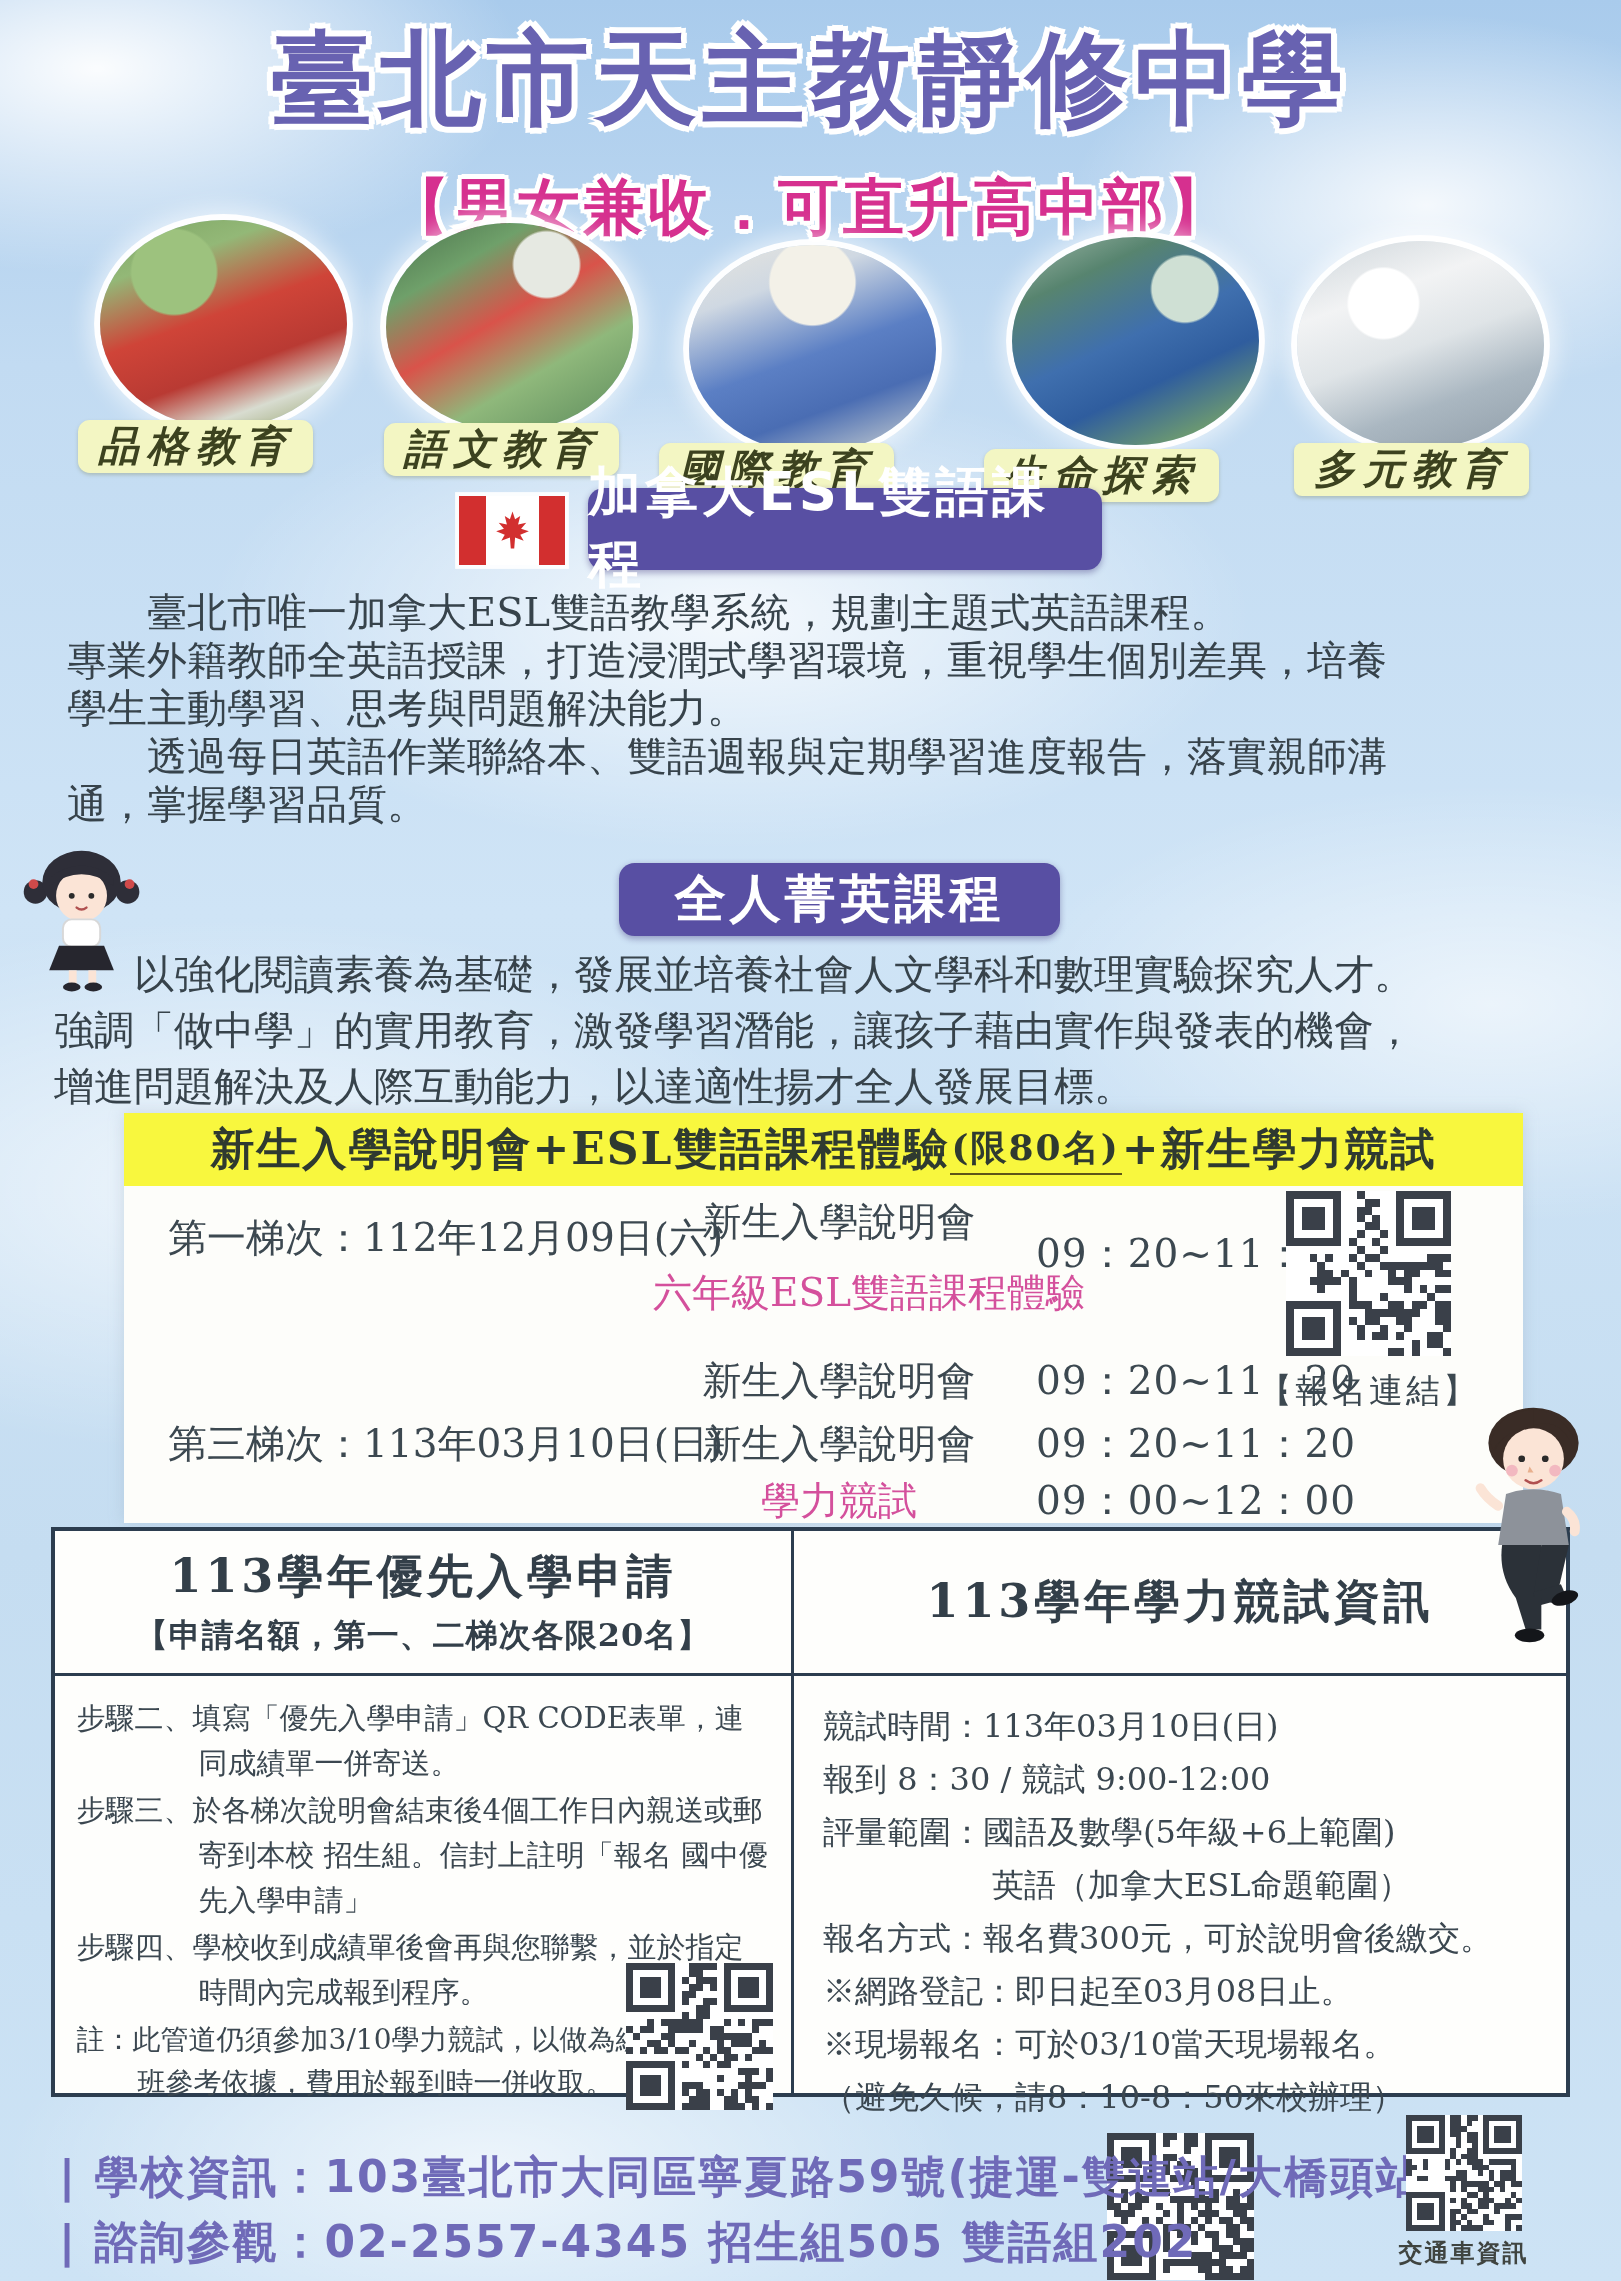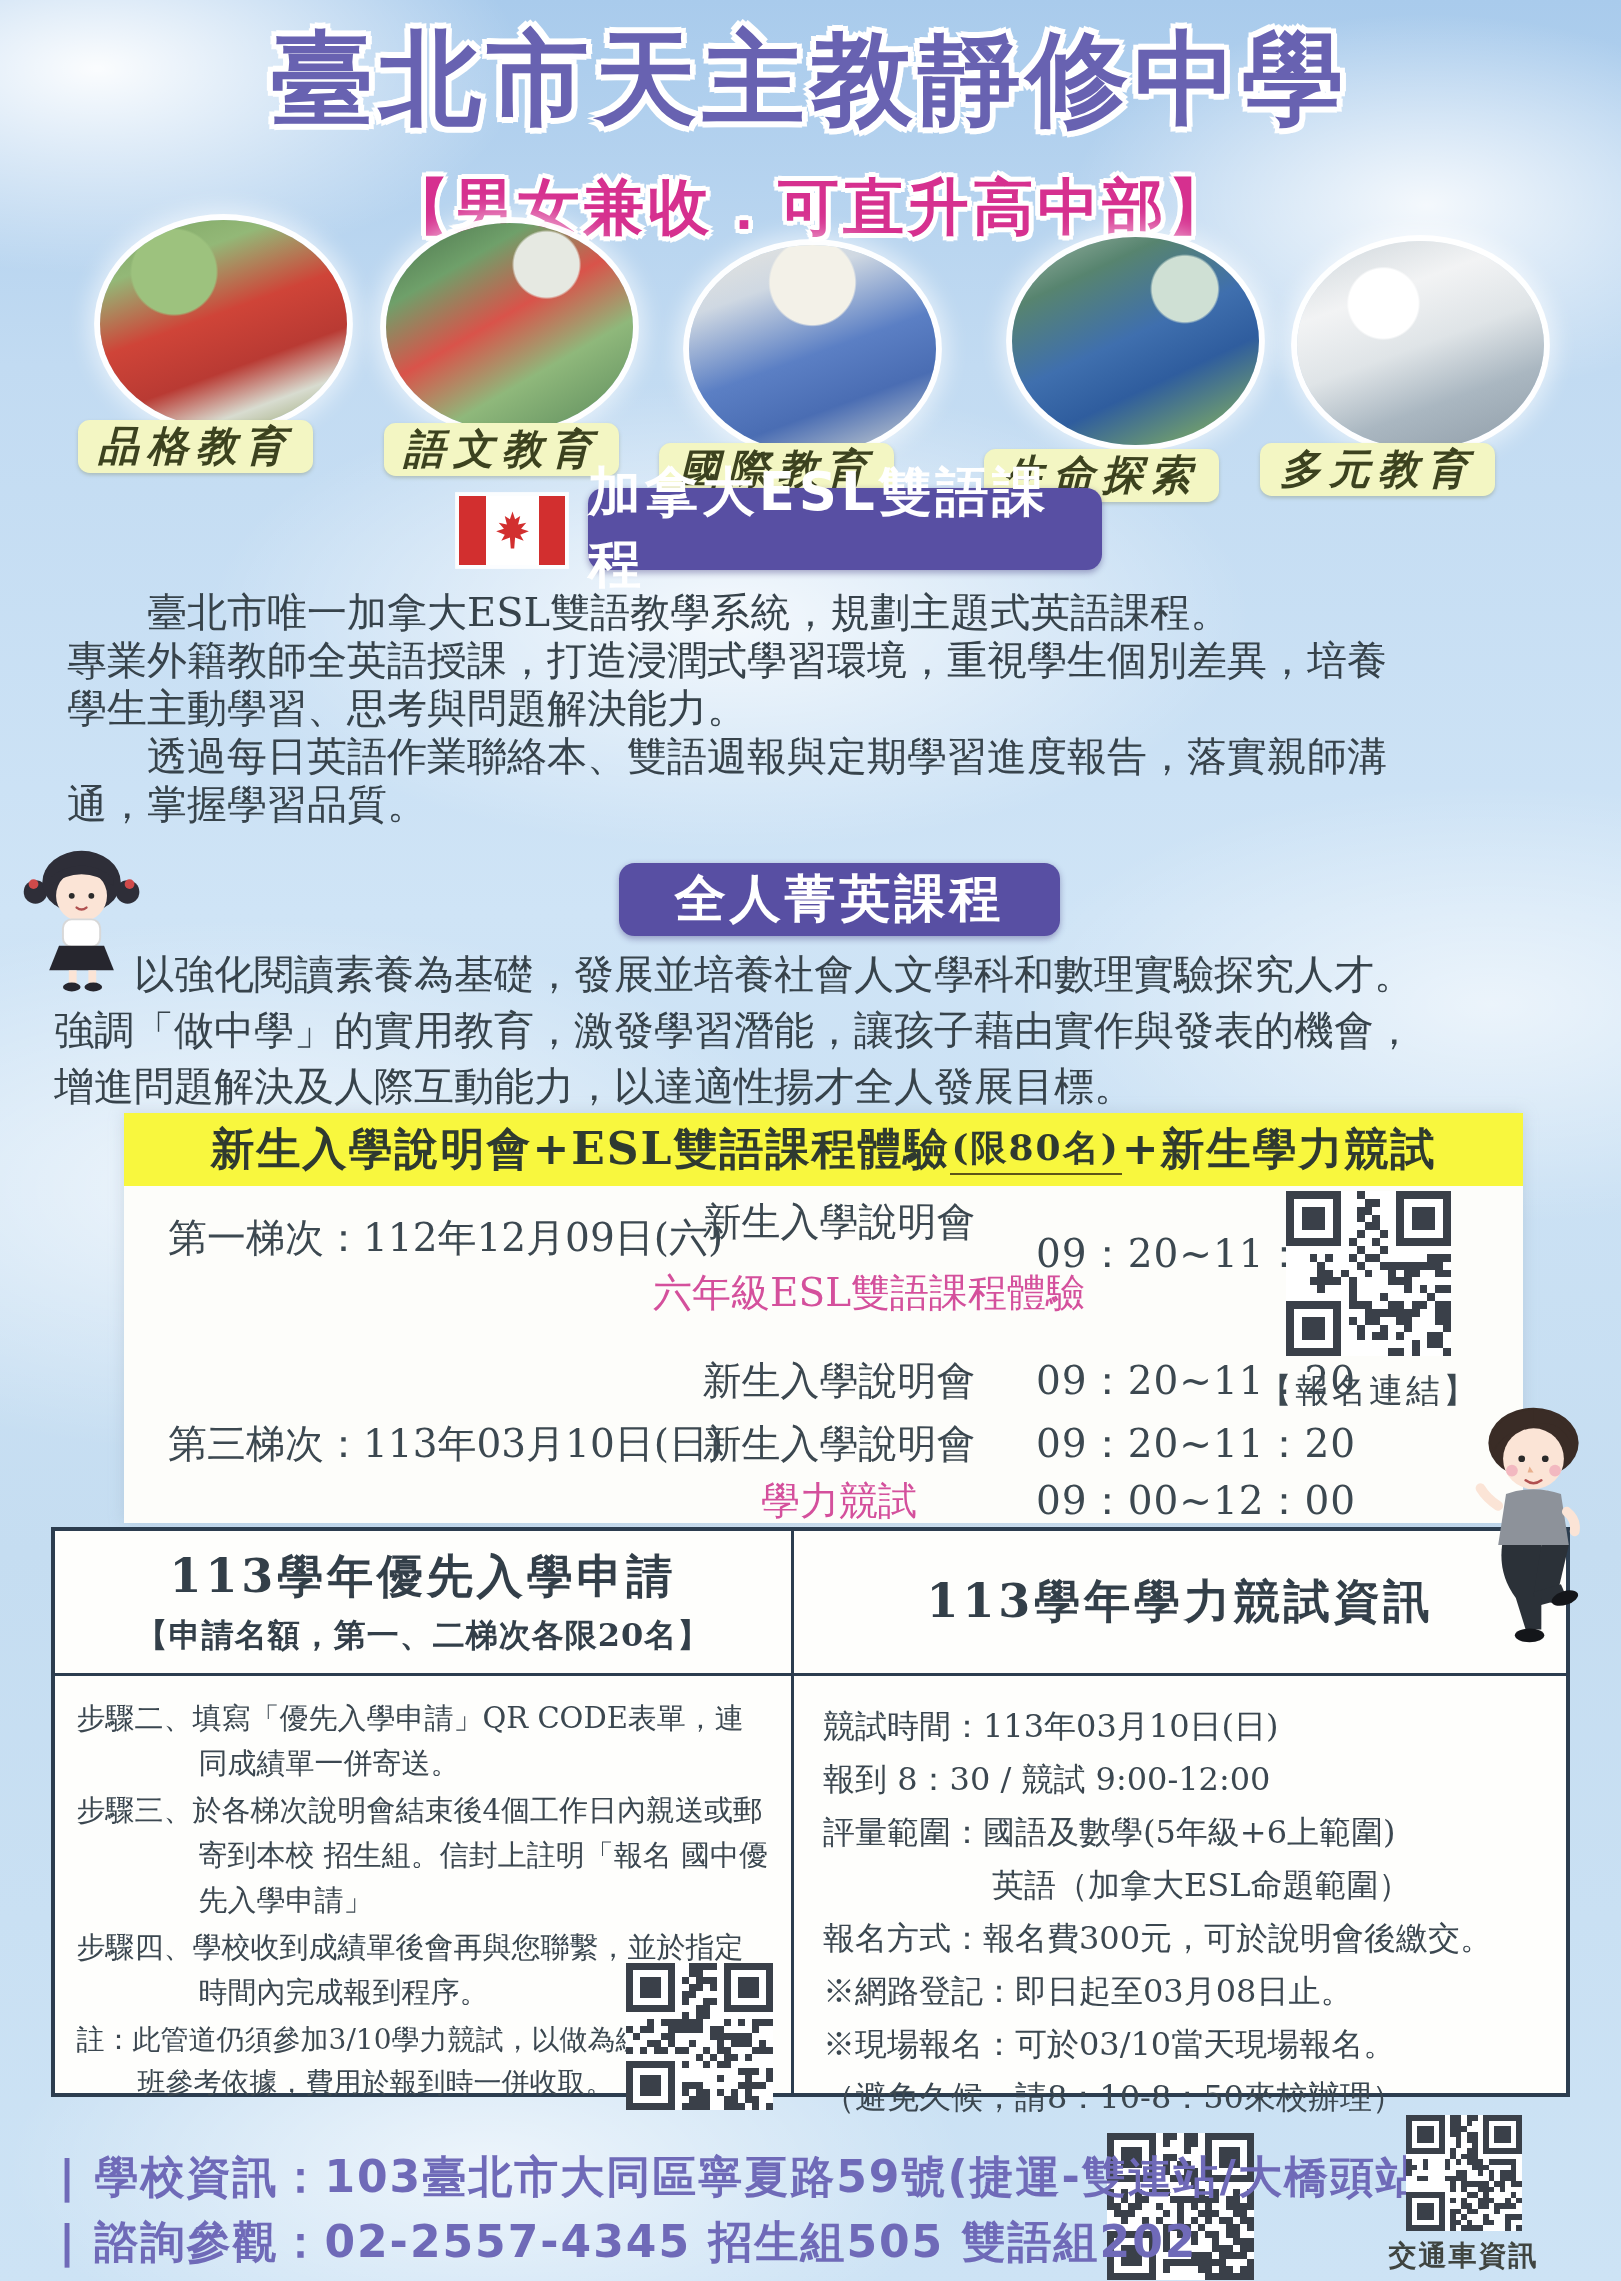--- a/index.html
+++ b/index.html
@@ -89,42 +89,42 @@
   .left-qr{right:17.6px;bottom:13.7px;width:147px;height:147px;}
   .col-r .info-body{padding:23.5px 29px;font-size:32px;}
   .exline{line-height:53px;white-space:nowrap;}
   .exline.ind{padding-left:169px;}
   .right-qr{width:147px;height:147px;margin:9.8px auto 0;}
   
   .foot-line{left:59px;font-family:"DejaVu Sans",sans-serif;font-weight:900;font-size:44px;
     letter-spacing:2px;color:#6f6ab8;white-space:nowrap;}
   .foot-qr{left:1406px;top:2115px;width:116px;height:116px;}
   .foot-qr-label{left:1380px;top:2237px;width:167px;text-align:center;
-    font-size:28px;font-weight:bold;color:#3f4440;letter-spacing:2px;}
+    font-size:24px;font-weight:bold;color:#3f4440;letter-spacing:2px;}
   .cartoon{pointer-events:none;}
 </style>
 </head>
 <body>
 
 <div class="page">
 
   <div class="abs main-title">臺北市天主教靜修中學</div>
   <div class="abs sub-title">【男女兼收．可直升高中部】</div>
 
   <div class="abs photo ph1" style="left:100px;top:220px;"></div>
   <div class="abs photo ph2" style="left:386px;top:223px;"></div>
   <div class="abs photo ph3" style="left:689px;top:245px;"></div>
   <div class="abs photo ph4" style="left:1012px;top:237px;"></div>
   <div class="abs photo ph5" style="left:1297px;top:241px;"></div>
 
   <div class="abs photo-label" style="left:78px;top:420px;">品格教育</div>
   <div class="abs photo-label" style="left:384px;top:423px;">語文教育</div>
   <div class="abs photo-label" style="left:659px;top:443px;">國際教育</div>
   <div class="abs photo-label" style="left:984px;top:449px;">生命探索</div>
-  <div class="abs photo-label" style="left:1260px;top:443px;">多元教育</div>
+  <div class="abs photo-label" style="left:1294px;top:443px;border-radius:8px;">多元教育</div>
 
   <div class="abs flag" style="left:459px;top:496px;">
     <div class="bar"></div>
     <div class="mid">
       <svg width="43" height="43" viewBox="0 0 100 100">
         <path fill="#d22f2f" d="M50 6 L56 24 L68 16 L63 36 L82 32 L70 46 L88 52 L68 60 L76 74 L56 66 L54 92 L46 92 L44 66 L24 74 L32 60 L12 52 L30 46 L18 32 L37 36 L32 16 L44 24 Z"></path>
       </svg>
     </div>
     <div class="bar"></div>
   </div>

